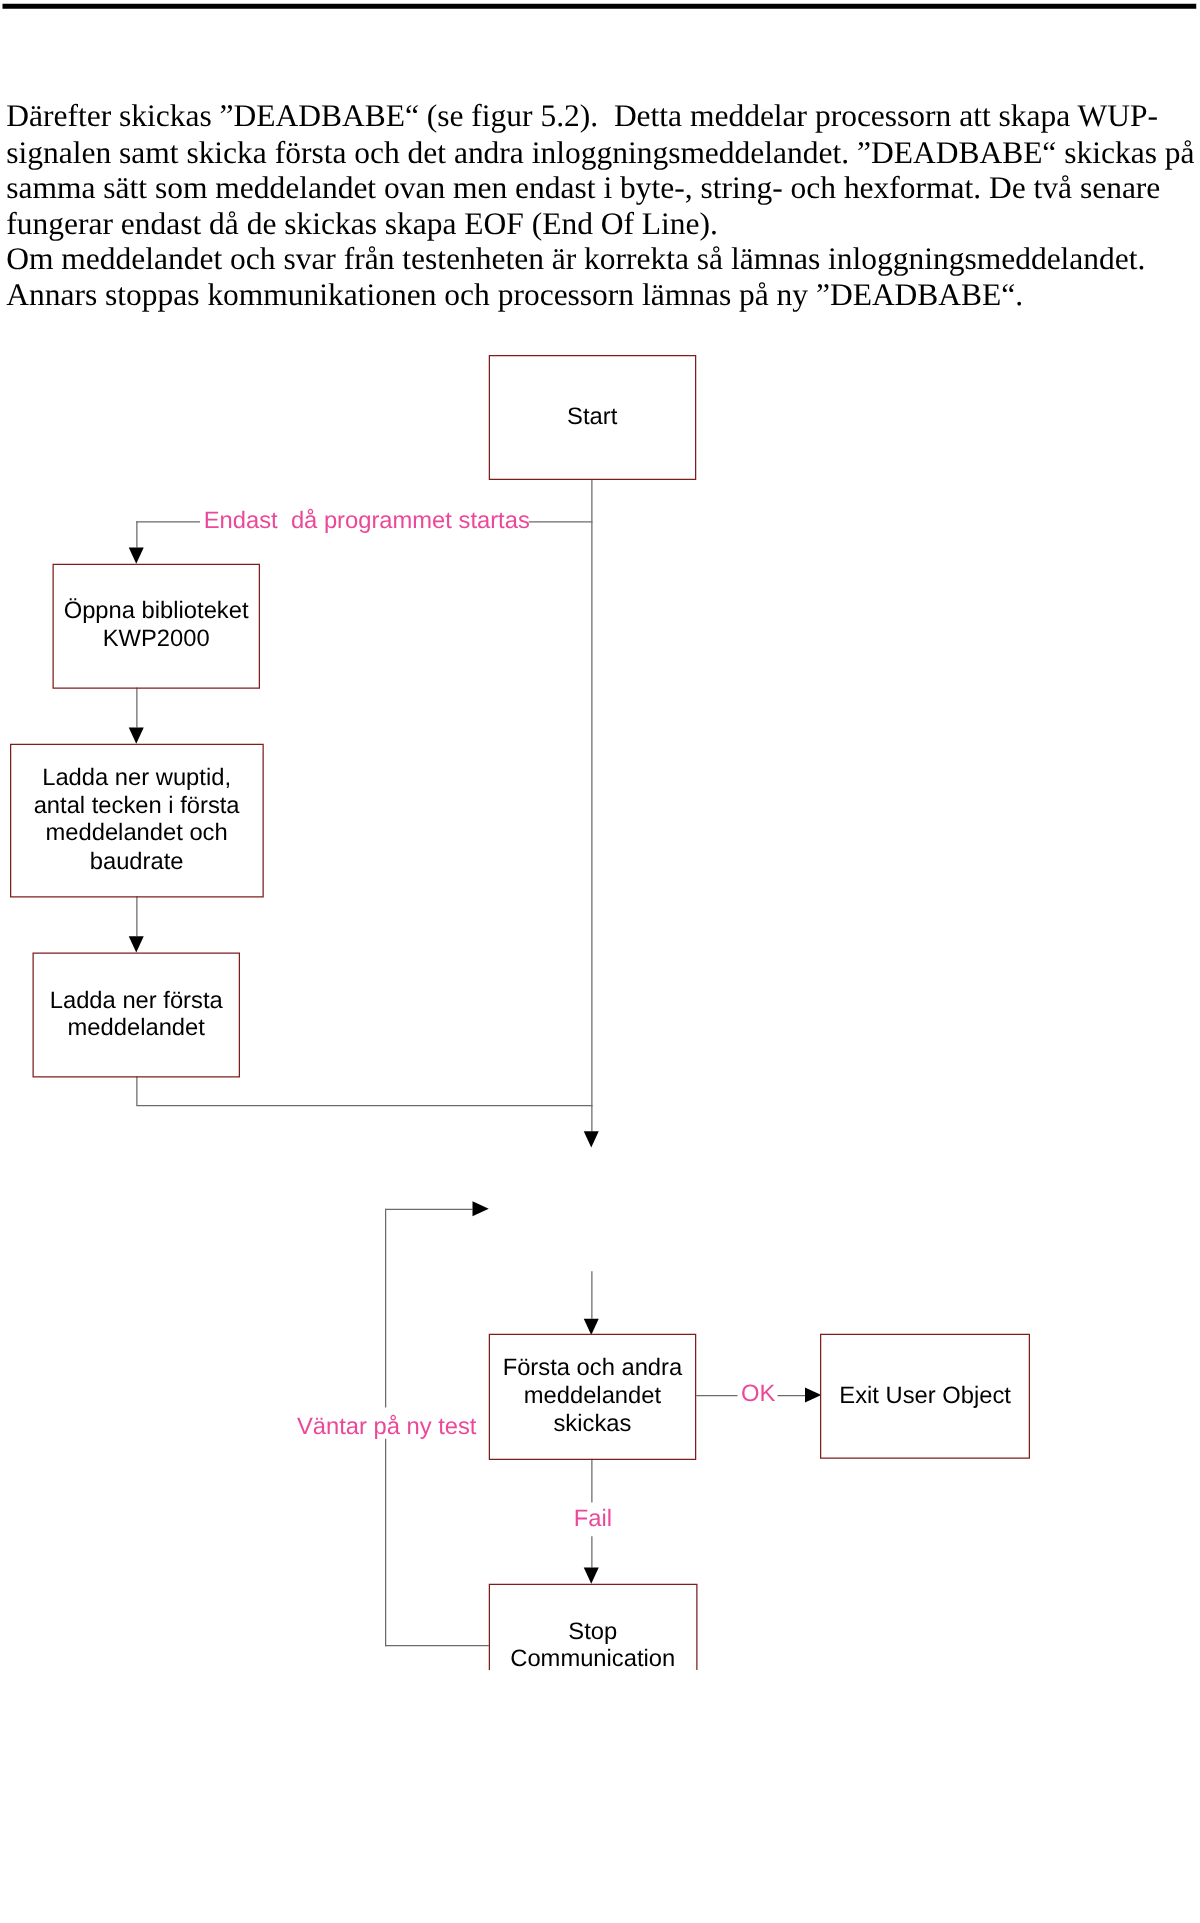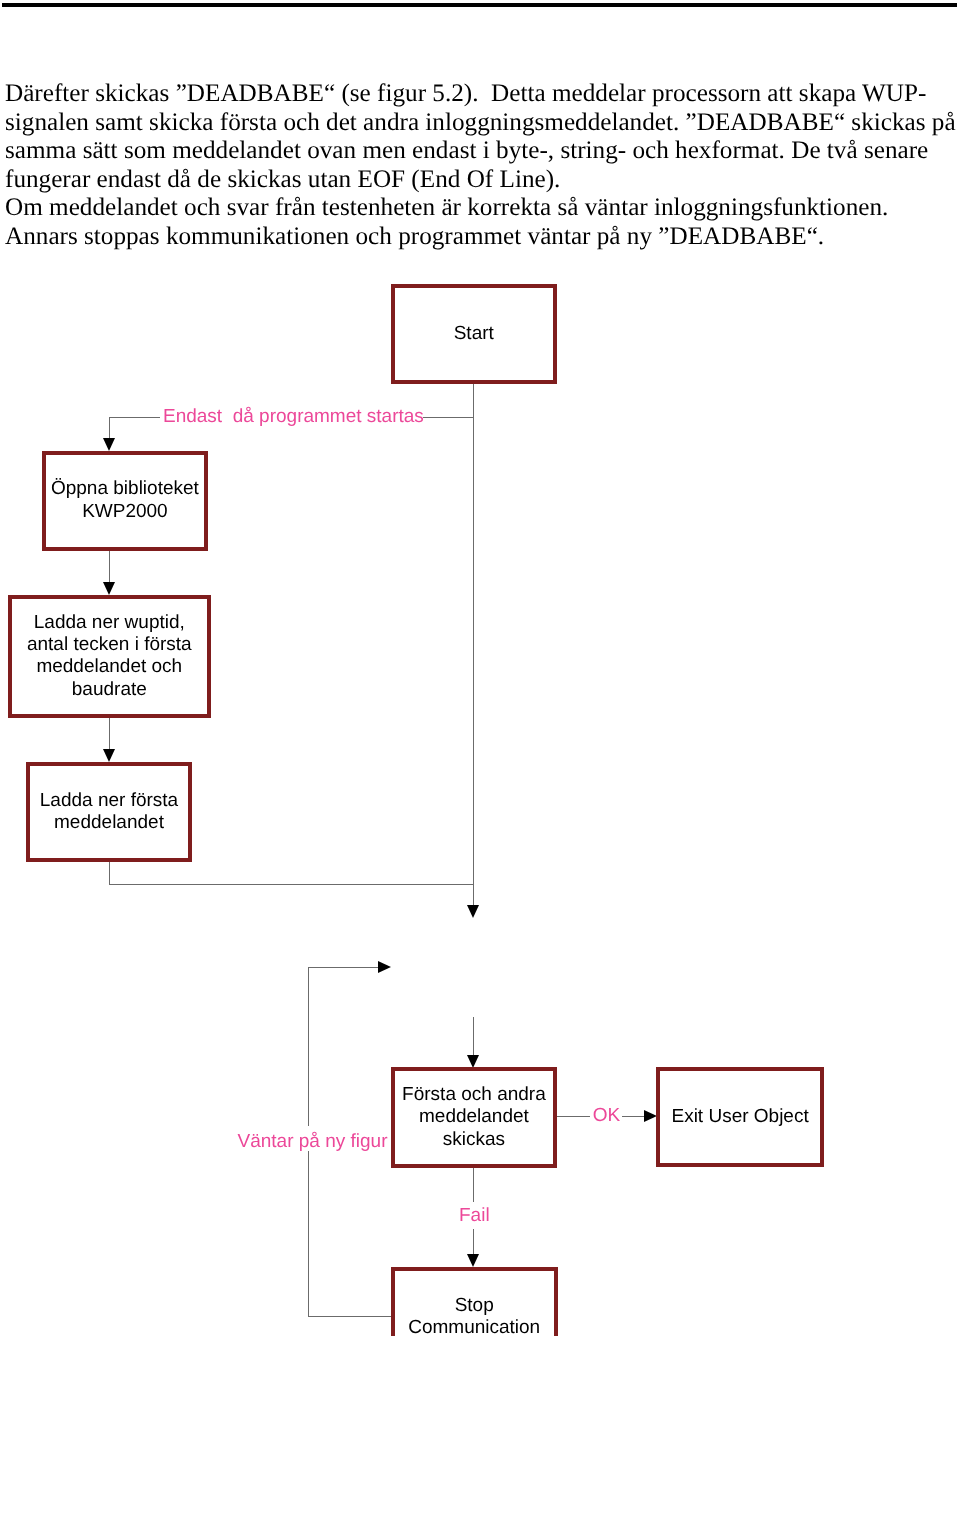--- a/index.html
+++ b/index.html
@@ -20,21 +20,21 @@
              white-space:pre;color:#000;}
 
   
   #figure-caption{position:absolute;left:0;top:1371.5px;width:960px;
                   text-align:center;font-size:21px;line-height:24px;}
   #page-number{position:absolute;left:0;top:1514.4px;width:960px;
                text-align:center;font-size:25.2px;line-height:28.56px;}
 
   
   #flowchart{position:absolute;left:0;top:0;width:960px;height:1538px;}
-  .node{position:absolute;border:4px solid #7f1d1d;background:transparent;
+  .node{position:absolute;border:1px solid #7f1d1d;background:transparent;
         box-sizing:border-box;display:flex;align-items:center;
         justify-content:center;text-align:center;white-space:pre-line;
         font-family:"Liberation Sans",sans-serif;font-size:19px;
         line-height:22.1px;color:#000;}
   .edge-label{position:absolute;font-family:"Liberation Sans",sans-serif;
               font-size:19px;line-height:22.1px;color:#ec4899;white-space:pre;}
   .conn{position:absolute;background:#6b6b6b;}
   .conn.h{height:1px;}
   .conn.v{width:1px;}
   .arrow{position:absolute;width:0;height:0;}
@@ -47,23 +47,23 @@
 <body>
 
 <div class="page">
   <div class="rule" id="header-rule"></div>
   <div class="rule" id="footer-rule"></div>
 
   <div id="body-copy">
     <div class="body-line" style="top:79.9px">Därefter skickas ”DEADBABE“ (se figur 5.2).  Detta meddelar processorn att skapa WUP-</div>
     <div class="body-line" style="top:108.5px">signalen samt skicka första och det andra inloggningsmeddelandet. ”DEADBABE“ skickas på</div>
     <div class="body-line" style="top:137.0px">samma sätt som meddelandet ovan men endast i byte-, string- och hexformat. De två senare</div>
-    <div class="body-line" style="top:165.6px">fungerar endast då de skickas utan EOF (End Of Line).</div>
-    <div class="body-line" style="top:194.2px">Om meddelandet och svar från testenheten är korrekta så väntar inloggningsfunktionen.</div>
-    <div class="body-line" style="top:222.7px">Annars stoppas kommunikationen och programmet väntar på ny ”DEADBABE“.</div>
+    <div class="body-line" style="top:165.6px">fungerar endast då de skickas skapa EOF (End Of Line).</div>
+    <div class="body-line" style="top:194.2px">Om meddelandet och svar från testenheten är korrekta så lämnas inloggningsmeddelandet.</div>
+    <div class="body-line" style="top:222.7px">Annars stoppas kommunikationen och processorn lämnas på ny ”DEADBABE“.</div>
   </div>
 
   <div id="flowchart">
 
     <div class="conn v" style="left:473px;top:384px;height:33px"></div>
     <div class="conn h" style="left:423px;top:417px;width:51px"></div>
     <div class="conn h" style="left:109px;top:417px;width:51px"></div>
     <div class="conn v" style="left:109px;top:417px;height:21px"></div>
     <div class="conn v" style="left:109px;top:550px;height:32px"></div>
     <div class="conn v" style="left:109px;top:717px;height:32px"></div>
@@ -99,19 +99,19 @@
     <div class="node" style="left:26.1px;top:761.8px;width:165.8px;height:100.0px">Ladda ner första
 meddelandet</div>
     <div class="node" style="left:390.9px;top:1067.2px;width:166.1px;height:100.6px">Första och andra
 meddelandet
 skickas</div>
     <div class="node" style="left:656.4px;top:1067.2px;width:167.4px;height:99.8px">Exit User Object</div>
     <div class="node" style="left:390.6px;top:1266.8px;width:167.2px;height:100.6px">Stop
 Communication</div>
 
     <div class="edge-label" style="left:163px;top:406.1px">Endast  då programmet startas</div>
-    <div class="edge-label" style="left:237.5px;top:1130.9px">Väntar på ny figur</div>
+    <div class="edge-label" style="left:237.5px;top:1130.9px">Väntar på ny test</div>
     <div class="edge-label" style="left:592.8px;top:1105.4px">OK</div>
     <div class="edge-label" style="left:459.0px;top:1205.0px">Fail</div>
   </div>
 
   <div id="page-number">15</div>
 </div>
 
 </body></html>

